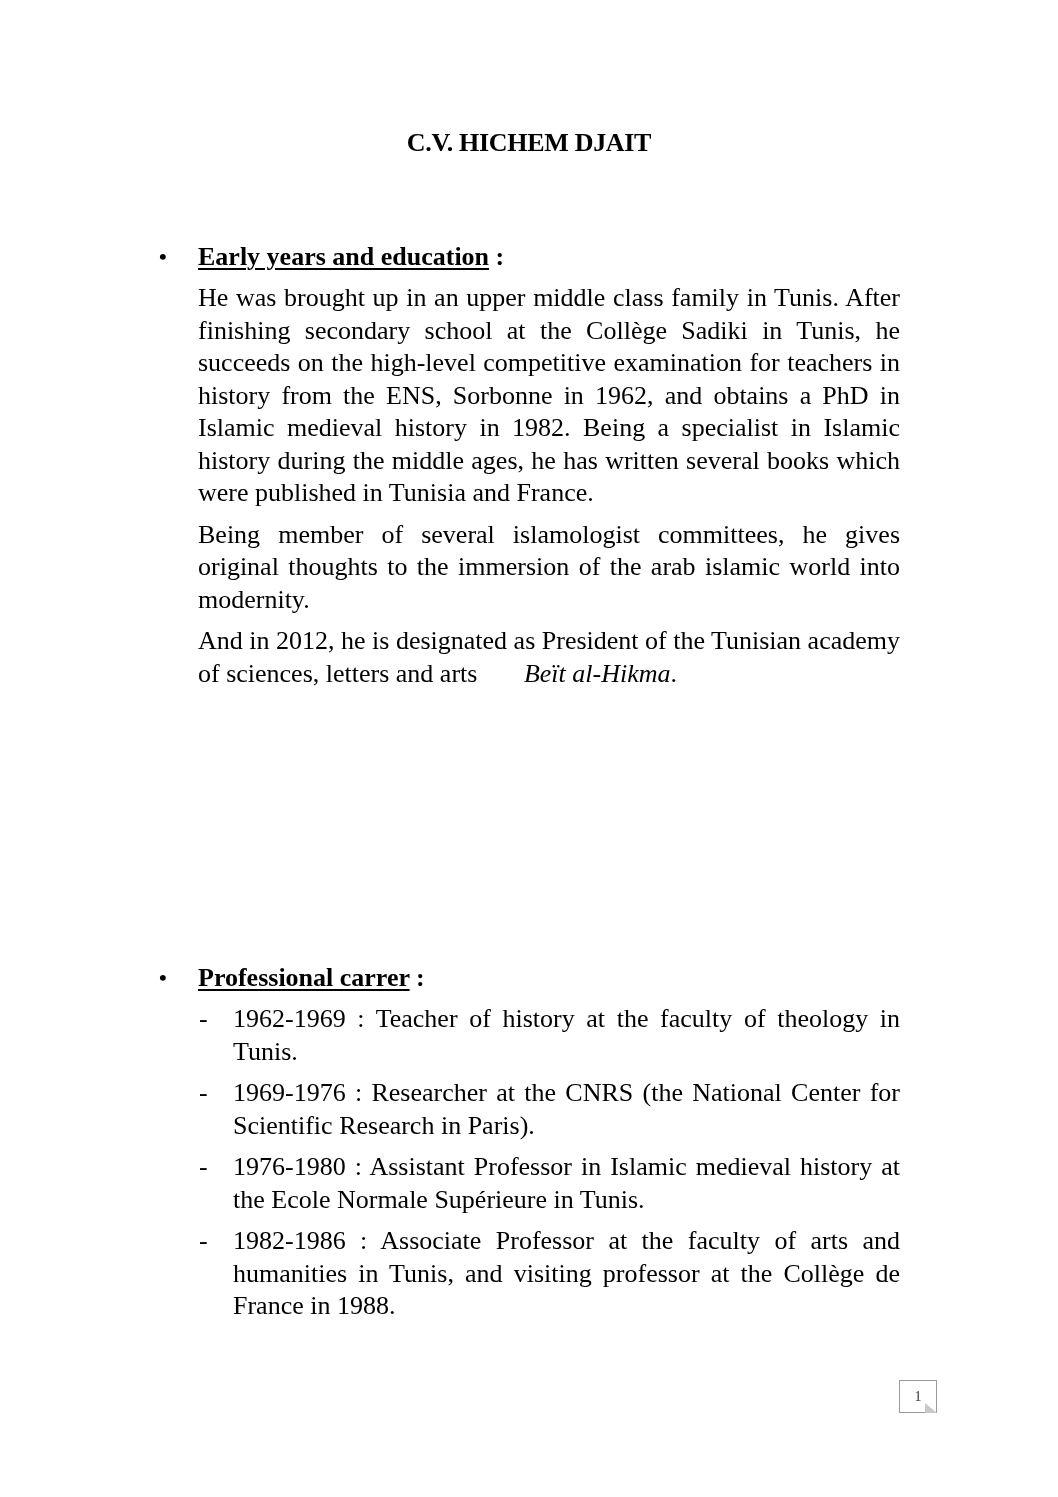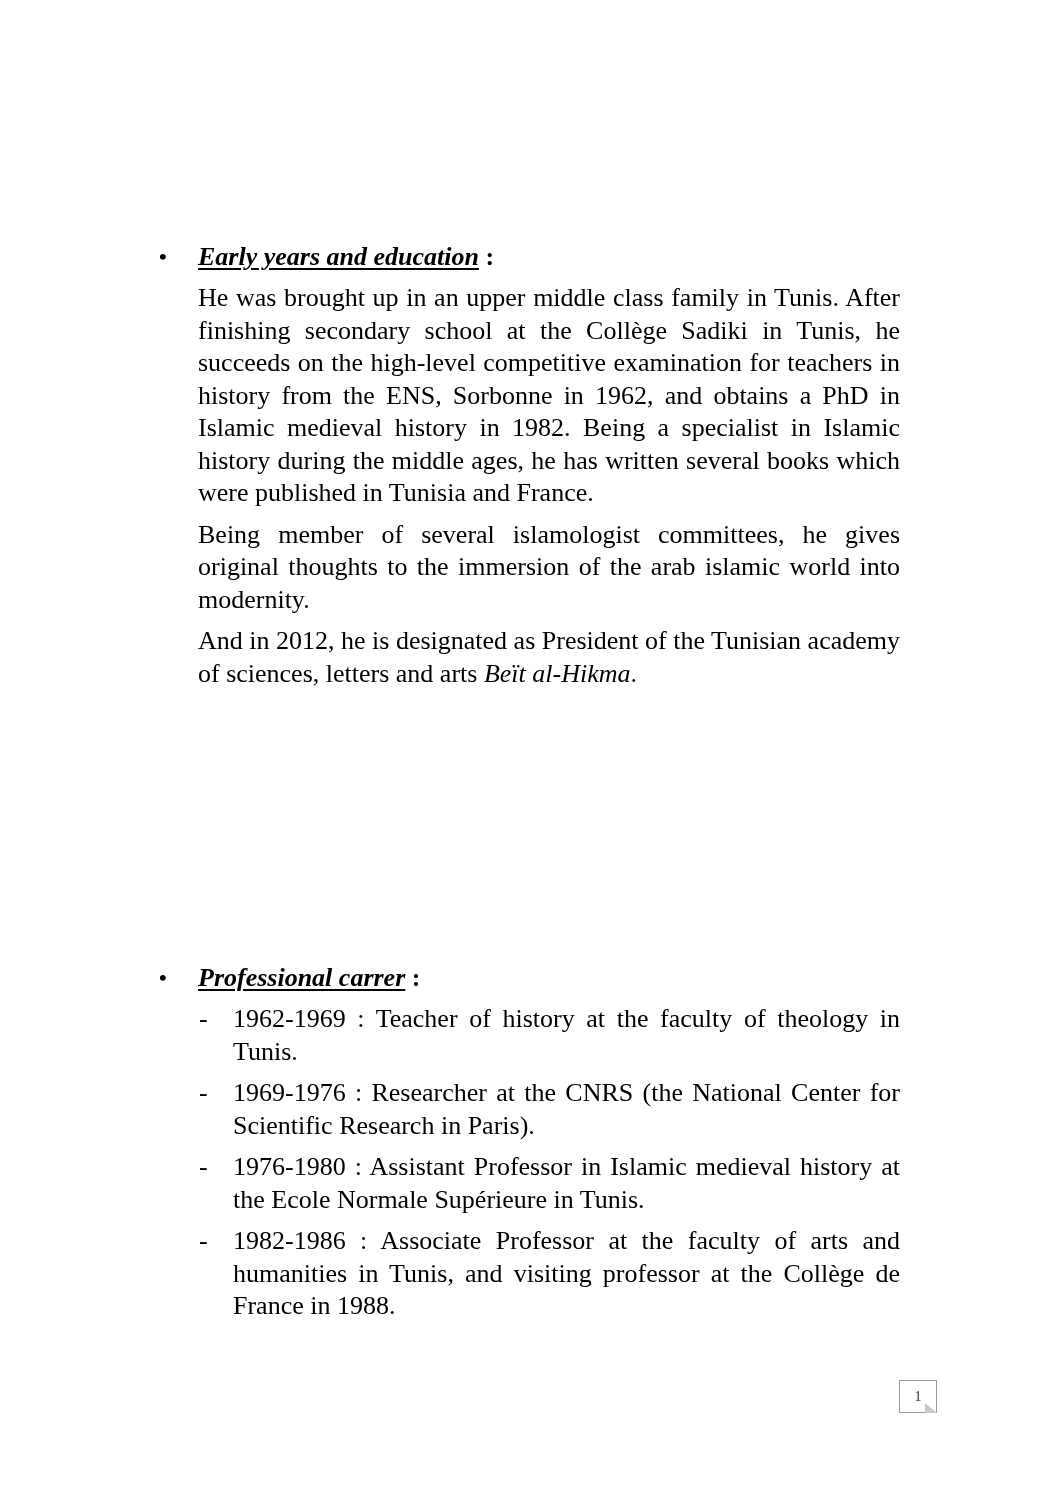--- a/index.html
+++ b/index.html
@@ -4,38 +4,39 @@
   <style>
     html, body { margin: 0; padding: 0; background: #ffffff; }
     body { width: 1058px; height: 1497px; position: relative; overflow: hidden;
            font-family: "Liberation Serif", "DejaVu Serif", serif; color: #000; }
     .page { position: absolute; left: 0; top: 0; width: 1058px; height: 1497px; background: #fff; }
     .title { position: absolute; top: 128px; left: 0; width: 1058px; text-align: center;
              font-weight: bold; font-size: 26px; letter-spacing: -0.3px; }
     .section { position: absolute; left: 155px; width: 745px; }
     .sec-head { position: relative; padding-left: 43px; font-size: 26px; font-weight: bold; line-height: 32px; }
     .sec-head .bullet { position: absolute; left: 4px; top: 0; font-size: 22px; }
-    .sec-head u { text-decoration: underline; text-decoration-thickness: 2px; text-underline-offset: 3px; font-style: italic; }
+    .sec-head u { text-decoration: underline; text-decoration-thickness: 2px; text-underline-offset: 3px; }
     .para { margin-left: 43px; font-size: 26px; line-height: 32.5px; text-align: justify; margin-top: 9px; }
-    .para i { font-style: italic; }
+    .para i { font-style: italic; margin-left: 40px; }
     .dash-item { position: relative; margin-left: 43px; padding-left: 35px; font-size: 26px;
                  line-height: 32.5px; text-align: justify; margin-top: 9px; }
     .dash-item .dash { position: absolute; left: 1px; top: 0; }
     .page-num { position: absolute; left: 899px; top: 1380px; width: 38px; height: 33px; }
     .page-num .box { position: absolute; left: 0; top: 0; width: 36px; height: 31px; border: 1px solid #9a9a9a;
                      background: #fff; font-family: "Liberation Serif", serif; font-size: 14px; text-align: center;
                      line-height: 31px; color: #333; }
     .page-num .fold { position: absolute; right: 0; bottom: 0; width: 0; height: 0;
                       border-left: 12px solid #c8c8c8; border-top: 10px solid transparent; }
   </style>
 </head>
 <body>
 
 <div class="page">
 
+  <div class="title">C.V. HICHEM DJAIT</div>
 
   <div class="section" style="top:241px;">
     <div class="sec-head">
       <span class="bullet">•</span>
       <u>Early years and education</u><span> :</span>
     </div>
     <div class="para">He was brought up in an upper middle class family in Tunis. After finishing secondary school at the Collège Sadiki in Tunis, he succeeds on the high-level competitive examination for teachers in history from the ENS, Sorbonne in 1962, and obtains a PhD in Islamic medieval history in 1982. Being a specialist in Islamic history during the middle ages, he has written several books which were published in Tunisia and France.</div>
     <div class="para">Being member of several islamologist committees, he gives original thoughts to the immersion of the arab islamic world into modernity.</div>
     <div class="para"><span>And in 2012, he is designated as President of the Tunisian academy of sciences, letters and arts </span><i>Beït al-Hikma</i><span>.</span></div>
   </div>

